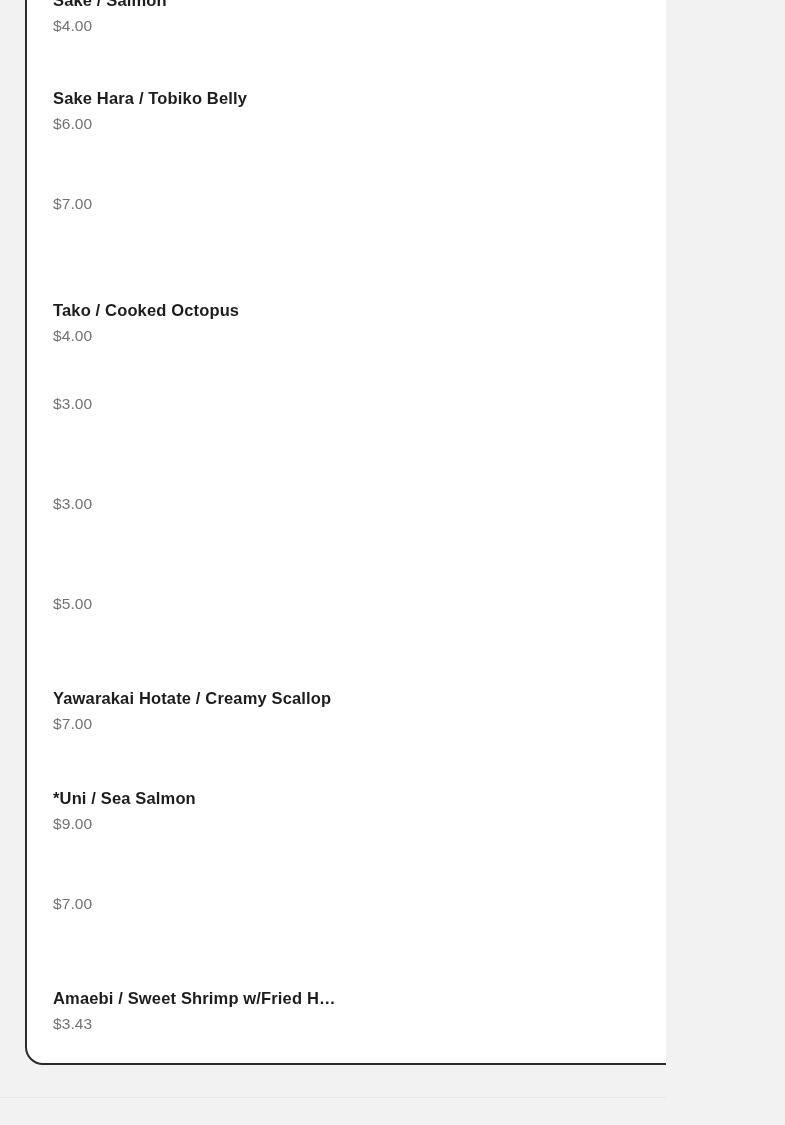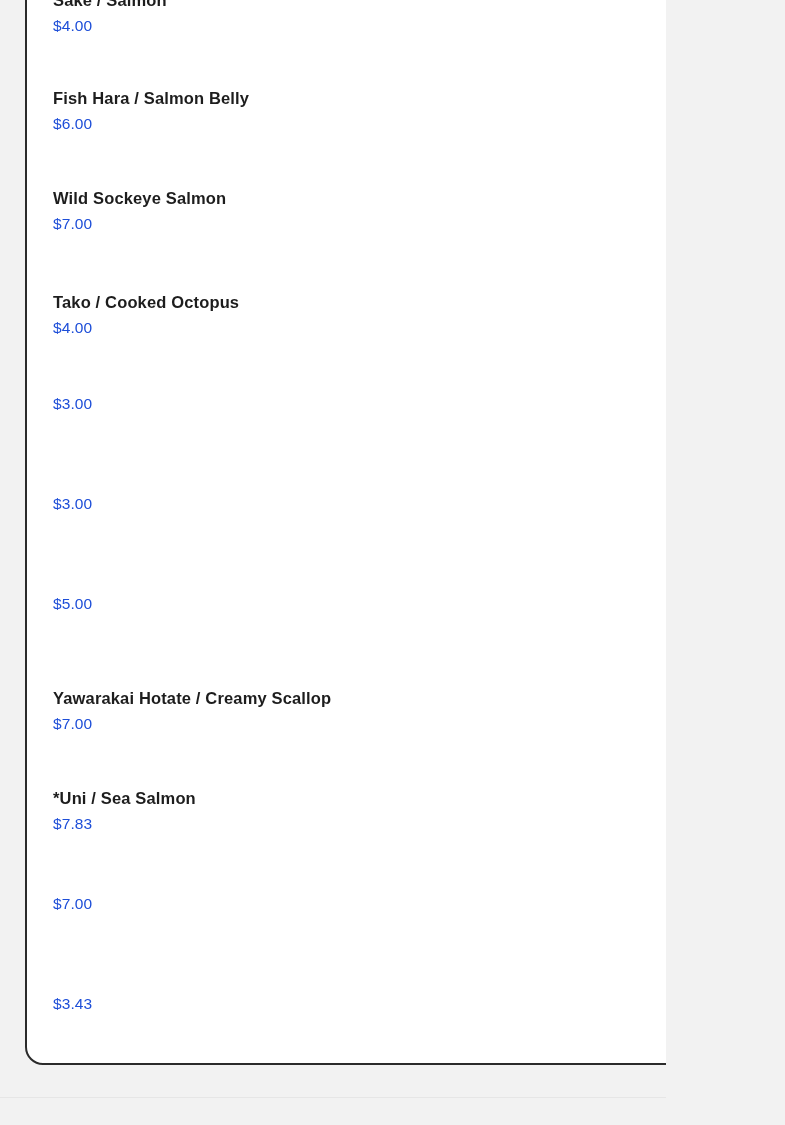--- a/index.html
+++ b/index.html
@@ -64,21 +64,21 @@
     letter-spacing: 0.15px;
     line-height: 20px;
     white-space: nowrap;
     overflow: hidden;
     text-overflow: ellipsis;
     max-width: 290px;
   }
   .item-price {
     font-size: 15.5px;
     font-weight: normal;
-    color: #1d4ed8;
+    color: #737373;
     line-height: 20px;
     margin-top: 6px;
     letter-spacing: 0.1px;
   }
 
   
   .page-footer-strip {
     position: absolute;
     left: 0;
     top: 1097px;
@@ -97,30 +97,29 @@
 
   <div class="menu-card">
     <ul class="menu-list">
 
       <li class="menu-item" style="top:48px">
         <div class="item-name">Sake / Salmon</div>
         <div class="item-price">$4.00</div>
       </li>
 
       <li class="menu-item" style="top:146px">
-        <div class="item-name">Fish Hara / Salmon Belly</div>
+        <div class="item-name">Sake Hara / Tobiko Belly</div>
         <div class="item-price">$6.00</div>
       </li>
 
       <li class="menu-item" style="top:246px">
-        <div class="item-name">Wild Sockeye Salmon</div>
         <div class="item-price">$7.00</div>
       </li>
 
-      <li class="menu-item" style="top:350px">
+      <li class="menu-item" style="top:358px">
         <div class="item-name">Tako / Cooked Octopus</div>
         <div class="item-price">$4.00</div>
       </li>
 
       <li class="menu-item" style="top:446px">
         <div class="item-price">$3.00</div>
       </li>
 
       <li class="menu-item" style="top:546px">
         <div class="item-price">$3.00</div>
@@ -130,28 +129,29 @@
         <div class="item-price">$5.00</div>
       </li>
 
       <li class="menu-item" style="top:746px">
         <div class="item-name">Yawarakai Hotate / Creamy Scallop</div>
         <div class="item-price">$7.00</div>
       </li>
 
       <li class="menu-item" style="top:846px">
         <div class="item-name">*Uni / Sea Salmon</div>
-        <div class="item-price">$7.83</div>
+        <div class="item-price">$9.00</div>
       </li>
 
       <li class="menu-item" style="top:946px">
         <div class="item-price">$7.00</div>
       </li>
 
       <li class="menu-item" style="top:1046px">
+        <div class="item-name">Amaebi / Sweet Shrimp w/Fried Head</div>
         <div class="item-price">$3.43</div>
       </li>
 
     </ul>
   </div>
 
   <div class="page-footer-strip"></div>
 
 </div>
 

